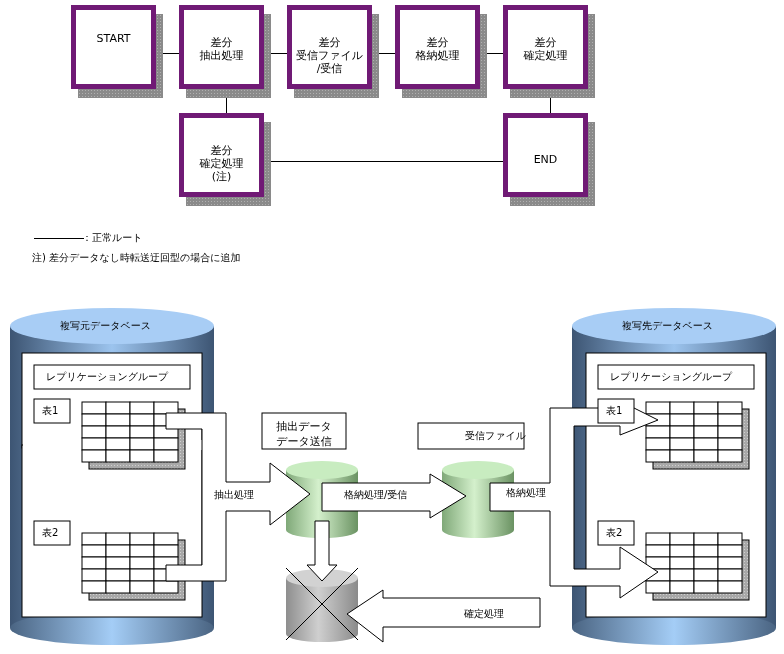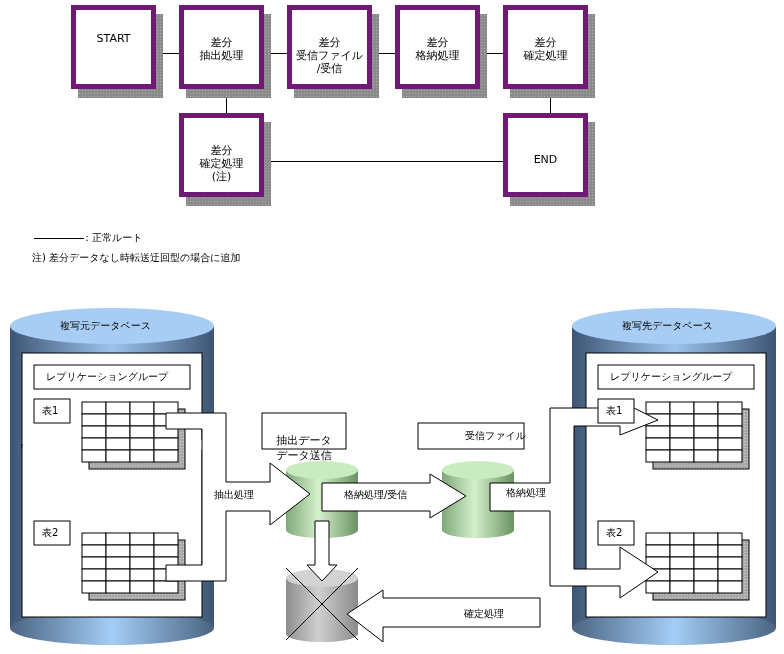--- a/index.html
+++ b/index.html
@@ -249,21 +249,21 @@
   </svg>
 
 <div class="note" style="left:60px; top:319px;">複写元データベース</div>
 <div class="note" style="left:622px; top:319px;">複写先データベース</div>
 <div class="note" style="left:46px; top:370px;">レプリケーショングループ</div>
 <div class="note" style="left:610px; top:370px;">レプリケーショングループ</div>
 <div class="note" style="left:42px; top:404px;">表1</div>
 <div class="note" style="left:42px; top:526px;">表2</div>
 <div class="note" style="left:606px; top:404px;">表1</div>
 <div class="note" style="left:606px; top:526px;">表2</div>
-<div class="labelbox" style="left:262px; top:413px; width:84px; height:36px; border:none; background:transparent; line-height:15px; padding-top:20px;">
+<div class="labelbox" style="left:262px; top:413px; width:84px; height:36px; border:none; background:transparent; line-height:15px; padding-top:6px;">
   <div>抽出データ</div>
   <div>データ送信</div>
 </div>
 <div class="note" style="left:440px; top:429px;margin-left:25px;">受信ファイル</div>
 <div class="note" style="left:214px; top:488px;">抽出処理</div>
 <div class="note" style="left:344px; top:488px;">格納処理/受信</div>
 <div class="note" style="left:506px; top:486px;">格納処理</div>
 <div class="note" style="left:464px; top:607px;">確定処理</div>
 
 </body></html>

